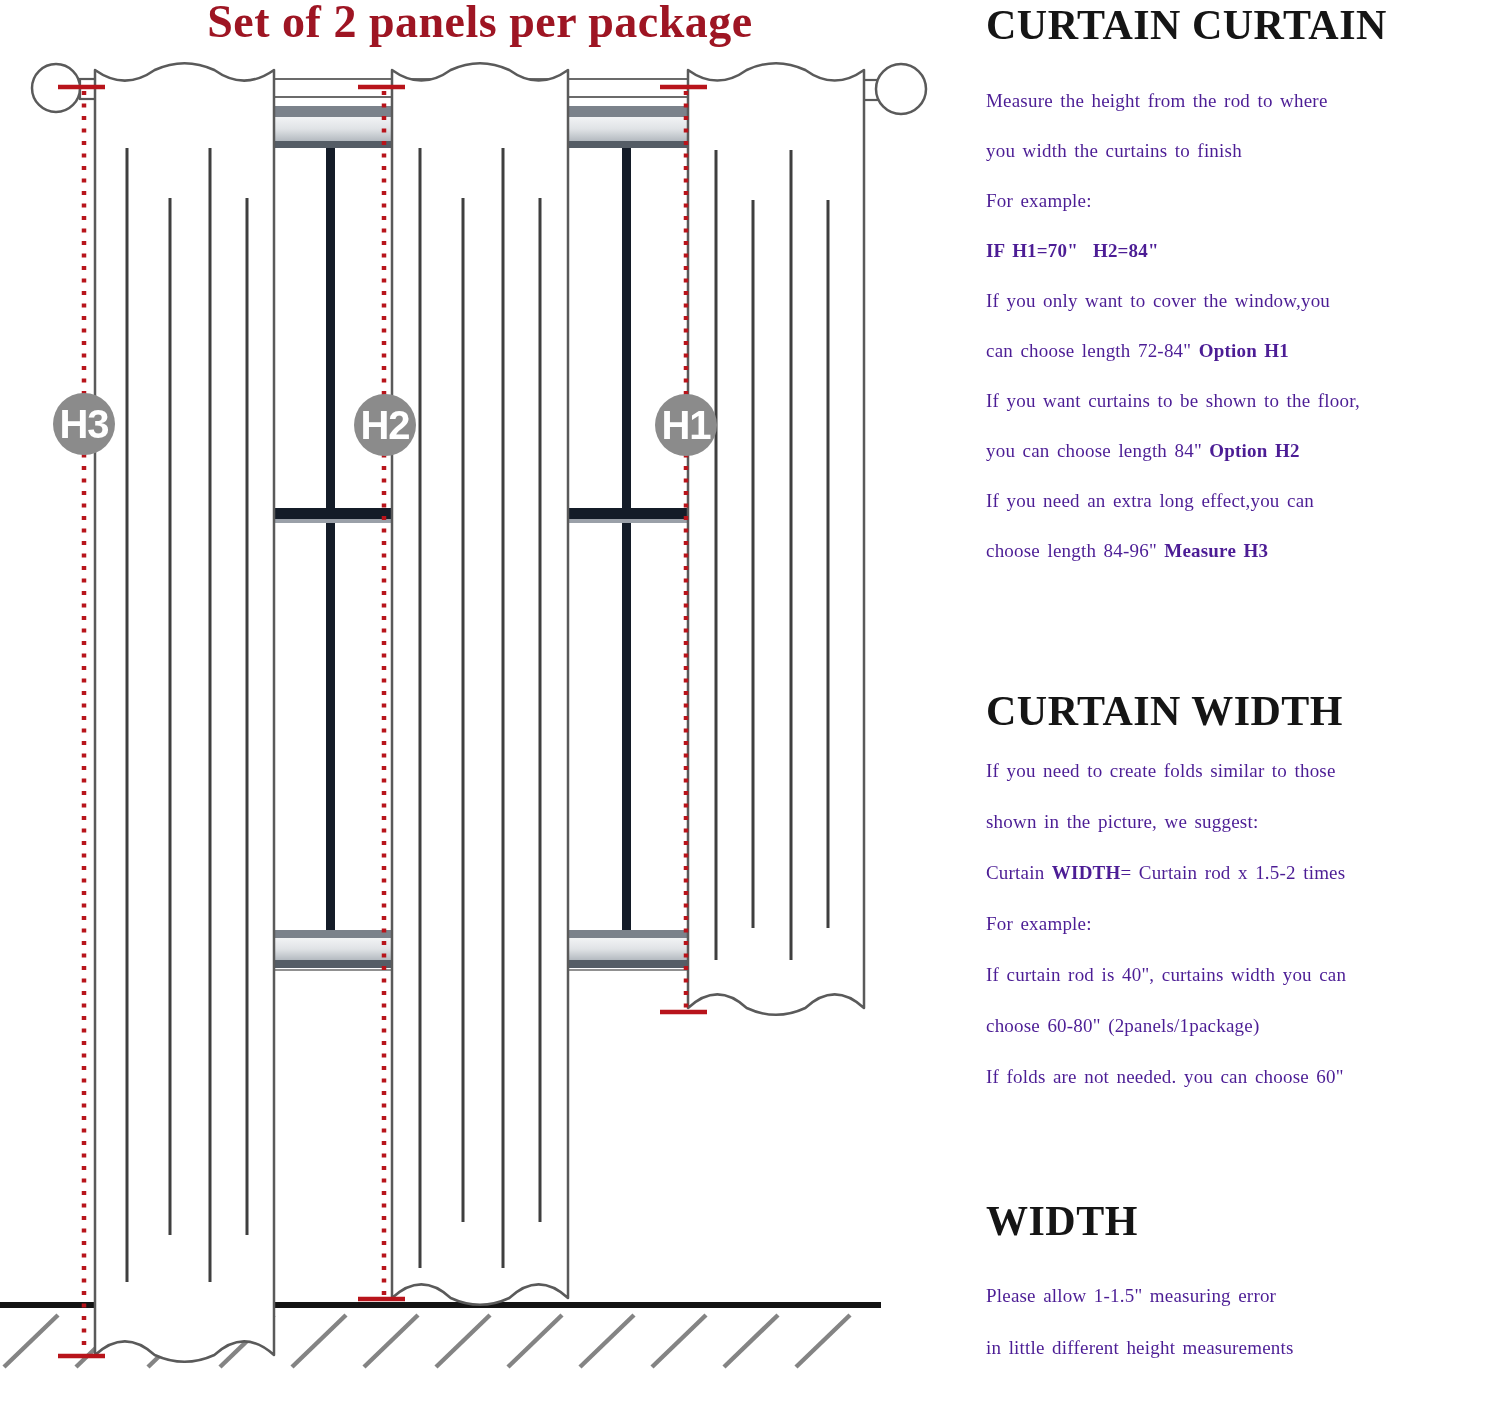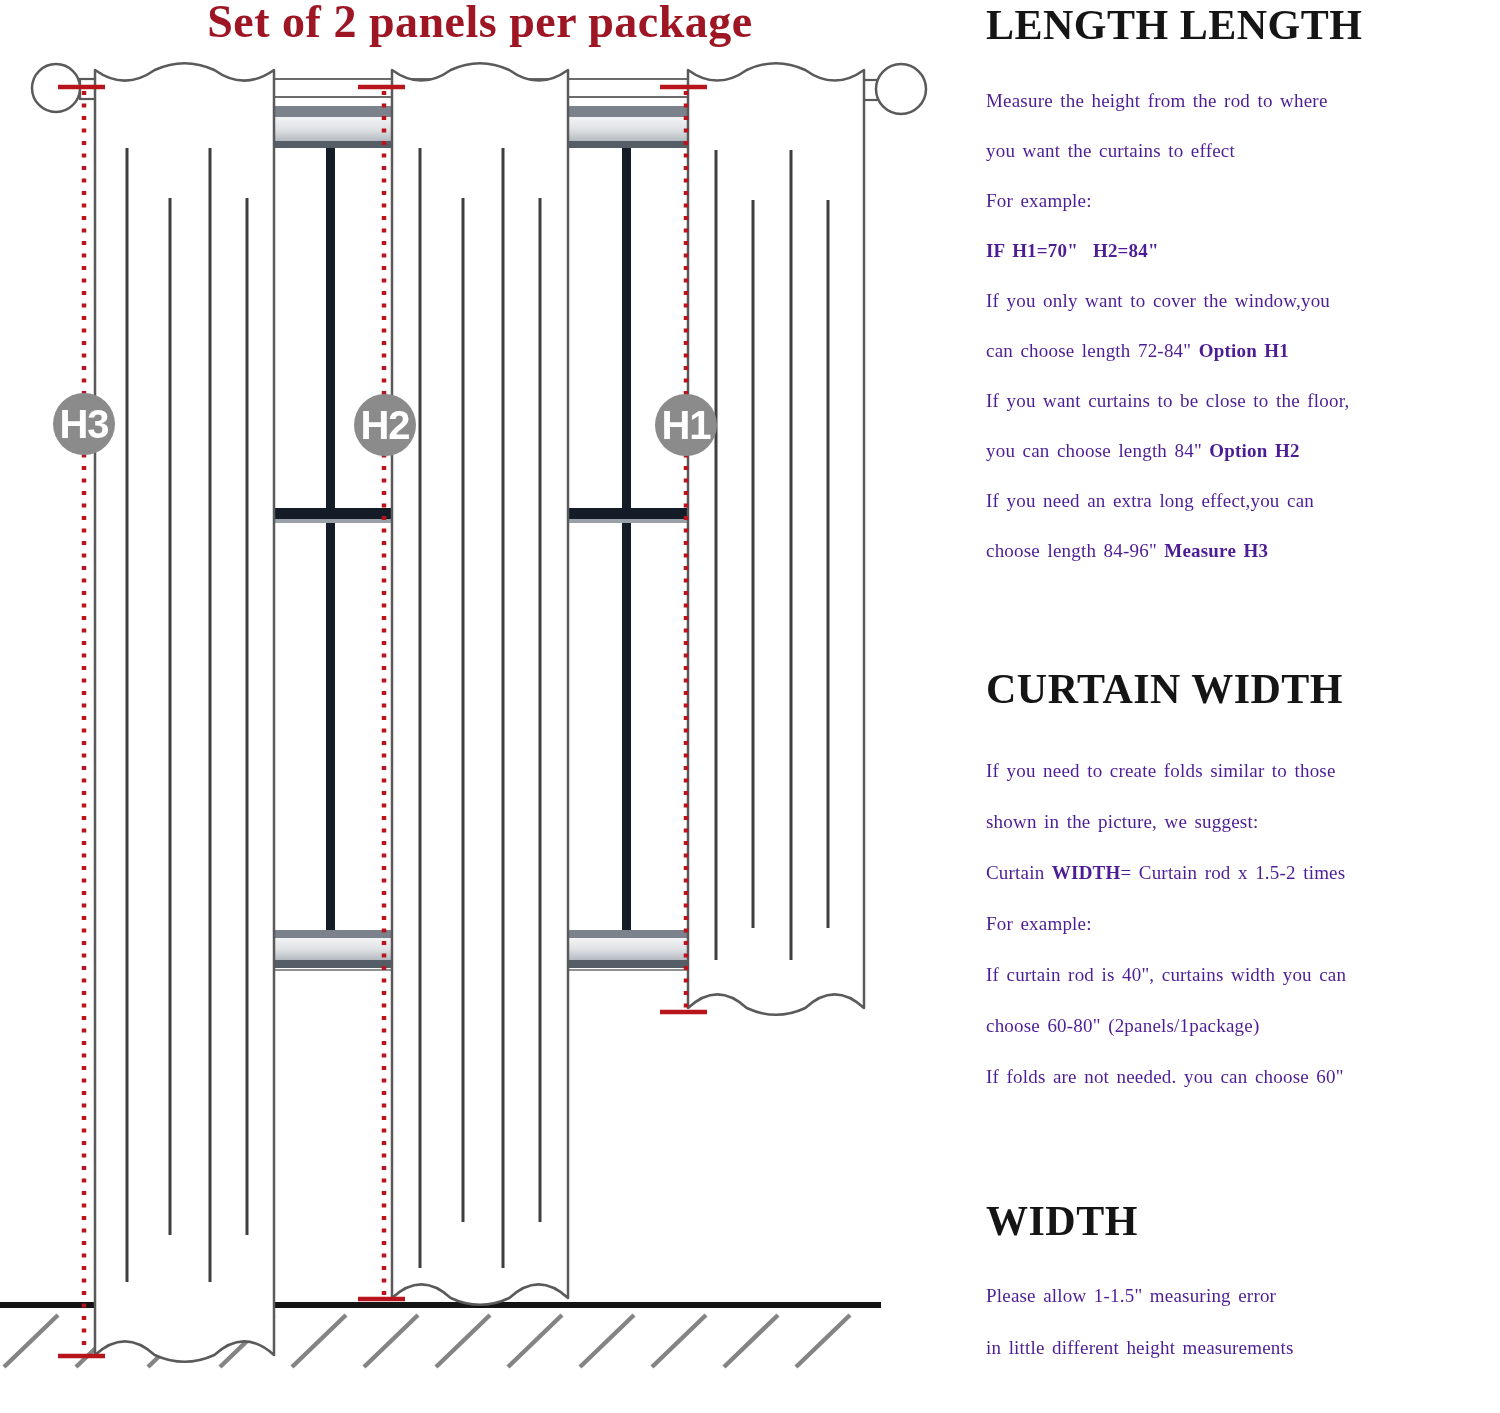--- a/index.html
+++ b/index.html
@@ -111,35 +111,35 @@
             <circle cx="686" cy="425" r="31" fill="#8b8b8b"></circle>
             <text x="686" y="439" text-anchor="middle" fill="#ffffff" font-family="&quot;Liberation Sans&quot;,sans-serif" font-weight="700" font-size="40px" letter-spacing="-1">H1</text>
           </g>
         </g>
     </svg>
   </div>
 
   <div id="diagram-title" style="color: rgb(158, 21, 35);">Set of 2 panels per package</div>
 
   <div id="right-col">
-    <div class="sec-heading" style="top:0px">LENGTH LENGTH</div>
+    <div class="sec-heading" style="top:0px">CURTAIN CURTAIN</div>
     <div id="lines-length" class="lines lines-length" style="top:76px">
         <div class="tline"><span>Measure the height from the rod to where</span></div>
-        <div class="tline"><span>you want the curtains to effect</span></div>
+        <div class="tline"><span>you width the curtains to finish</span></div>
         <div class="tline"><span>For example:</span></div>
         <div class="tline"><b>IF H1=70"  H2=84"</b></div>
         <div class="tline"><span>If you only want to cover the window,you</span></div>
         <div class="tline"><span>can choose length 72-84" </span><b>Option H1</b></div>
-        <div class="tline"><span>If you want curtains to be close to the floor,</span></div>
+        <div class="tline"><span>If you want curtains to be shown to the floor,</span></div>
         <div class="tline"><span>you can choose length 84" </span><b>Option H2</b></div>
         <div class="tline"><span>If you need an extra long effect,you can</span></div>
         <div class="tline"><span>choose length 84-96" </span><b>Measure H3</b></div>
       </div>
 
-    <div class="sec-heading" style="top:664px">CURTAIN WIDTH</div>
+    <div class="sec-heading" style="top:686px">CURTAIN WIDTH</div>
     <div id="lines-width" class="lines lines-width" style="top:745px">
         <div class="tline"><span>If you need to create folds similar to those</span></div>
         <div class="tline"><span>shown in the picture, we suggest:</span></div>
         <div class="tline"><span>Curtain </span><b>WIDTH</b><span>= Curtain rod x 1.5-2 times</span></div>
         <div class="tline"><span>For example:</span></div>
         <div class="tline"><span>If curtain rod is 40", curtains width you can</span></div>
         <div class="tline"><span>choose 60-80" (2panels/1package)</span></div>
         <div class="tline"><span>If folds are not needed. you can choose 60"</span></div>
       </div>
 

